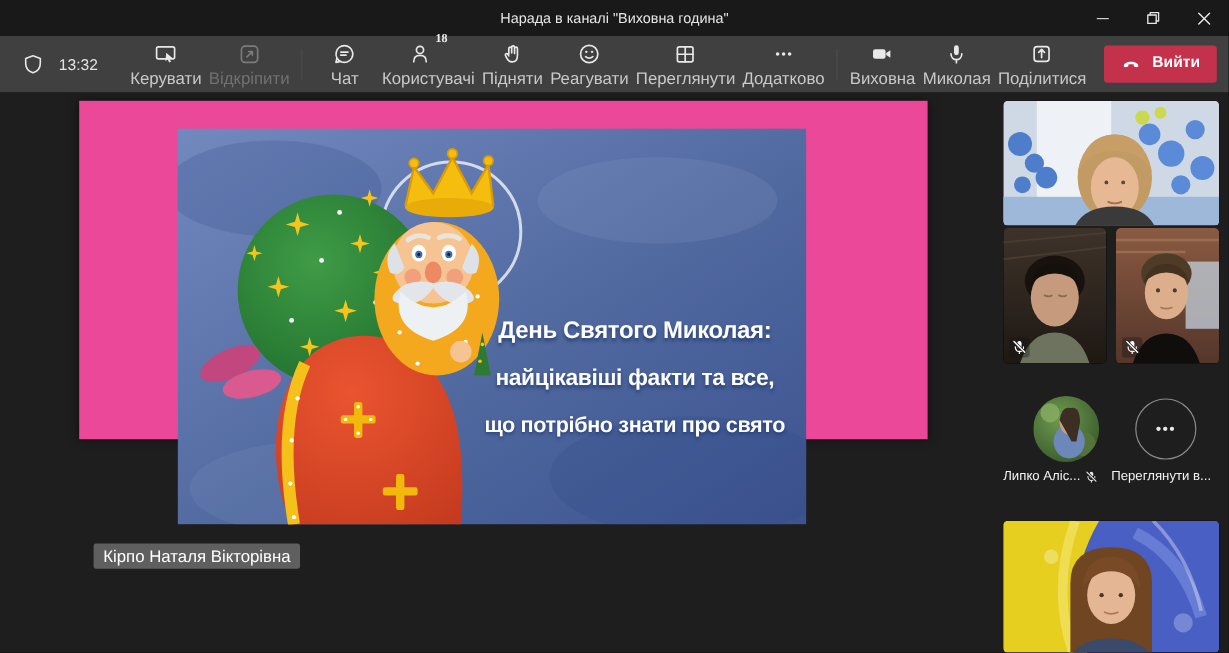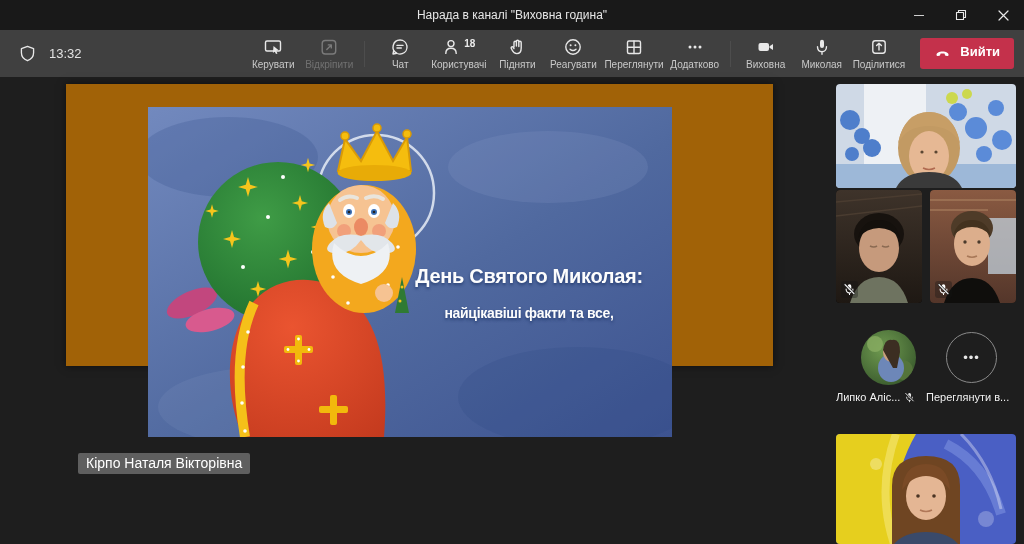--- a/index.html
+++ b/index.html
@@ -12,39 +12,39 @@
   .titlebar .title{color:#e6e6e6;font-size:12px;}
   .win-controls{position:absolute;right:0;top:0;height:30px;display:flex;}
   .win-btn{width:42px;height:30px;display:flex;align-items:center;justify-content:center;color:#cfcfcf;}
 
   
   .toolbar{position:absolute;left:0;top:30px;width:1024px;height:47px;background:#404040;
            display:flex;align-items:center;padding:0 10px 0 18px;box-sizing:border-box;}
   .tb-left{display:flex;align-items:center;gap:12px;color:#e2e2e2;font-size:13px;}
   .tb-center{margin-left:auto;display:flex;align-items:center;}
   .tb-btn{min-width:50px;padding:0 3px;display:flex;flex-direction:column;align-items:center;gap:2px;cursor:pointer;}
-  .tb-btn .ic{height:20px;display:flex;align-items:center;}
-  .tb-btn .lbl{font-size:10px;color:#c9c9c9;white-space:nowrap;}
+  .tb-btn .ic{height:20px;display:flex;align-items:flex-start;font-family:Liberation Serif, serif;}
+  .tb-btn .lbl{font-size:14px;color:#c9c9c9;white-space:nowrap;}
   .tb-btn.disabled{opacity:.35;}
   .tb-sep{width:1px;height:26px;background:#4d4d4d;margin:0 7px;}
   .icon-svg{stroke:#e8e8e8;fill:none;stroke-width:1.4;stroke-linecap:round;stroke-linejoin:round;}
   .badge{font-size:10px;color:#ededed;font-weight:bold;margin:-8px 0 0 2px;}
   .leave-btn{display:flex;gap:8px;background:#c4314b;color:#fff;font-size:13px;
              font-weight:bold;padding:6px 14px 7px;border-radius:3px;margin-left:12px;cursor:pointer;}
 
   
   .stage{position:absolute;left:0;top:77px;width:1024px;height:467px;background:#1e1e1e;}
-  .slide{position:absolute;left:66px;top:84px;width:707px;height:282px;background:#a16207;
+  .slide{position:absolute;left:66px;top:84px;width:707px;height:282px;background:#ec4899;
          box-shadow:0 0 8px rgba(0,0,0,.55);}
   .illus{position:absolute;left:82px;top:23px;width:524px;height:330px;}
   .slide-text{position:absolute;left:238px;top:158px;width:286px;display:flex;flex-direction:column;
               gap:17px;align-items:center;color:#fdfdfd;font-weight:bold;text-align:center;
               text-shadow:0 2px 3px rgba(22,44,94,.65);letter-spacing:-.3px;}
   .slide-text .l1{font-size:20px;white-space:nowrap;}
-  .slide-text .l2{font-size:14px;white-space:nowrap;text-align:right;}
+  .slide-text .l2{font-size:19px;white-space:nowrap;text-align:right;}
   .slide-text .l3{font-size:18px;white-space:nowrap;}
   .presenter-tag{position:absolute;left:78px;top:453px;background:rgba(99,99,99,.95);color:#fff;
                  font-size:14px;padding:2px 8px 3px;border-radius:2px;white-space:nowrap;}
 
   
   .slide-nav{position:absolute;left:72px;top:488px;height:28px;display:flex;align-items:center;gap:15px;color:#cfcfcf;}
   .nav-item{display:flex;align-items:center;cursor:pointer;}
   .page-ind{font-size:13px;color:#d6d6d6;}
 
   
@@ -319,20 +319,21 @@
 
         <circle cx="236" cy="186" r="9" fill="#f6c392"></circle>
         <path d="M247 206 L254 170 L261 206 Z" fill="#2f7a33"></path>
         <circle cx="254" cy="180" r="1.5" fill="#f6c51c"></circle>
           <circle cx="252" cy="194" r="1.5" fill="#f6c51c"></circle>
       </svg>
 
       <div class="slide-text">
         <div class="l1">День Святого Миколая:</div>
         <div class="l2">найцікавіші факти та все,</div>
+        <div class="l3">що потрібно знати про свято</div>
       </div>
     </div>
   </div>
 
   <div class="presenter-tag">Кірпо Наталя Вікторівна</div>
 
 
   <div class="tile" style="left:836px;top:84px;width:180px;height:104px;">
     <svg width="180" height="104" viewBox="0 0 180 104">
       <rect width="180" height="104" fill="#cfd9e6"></rect>

